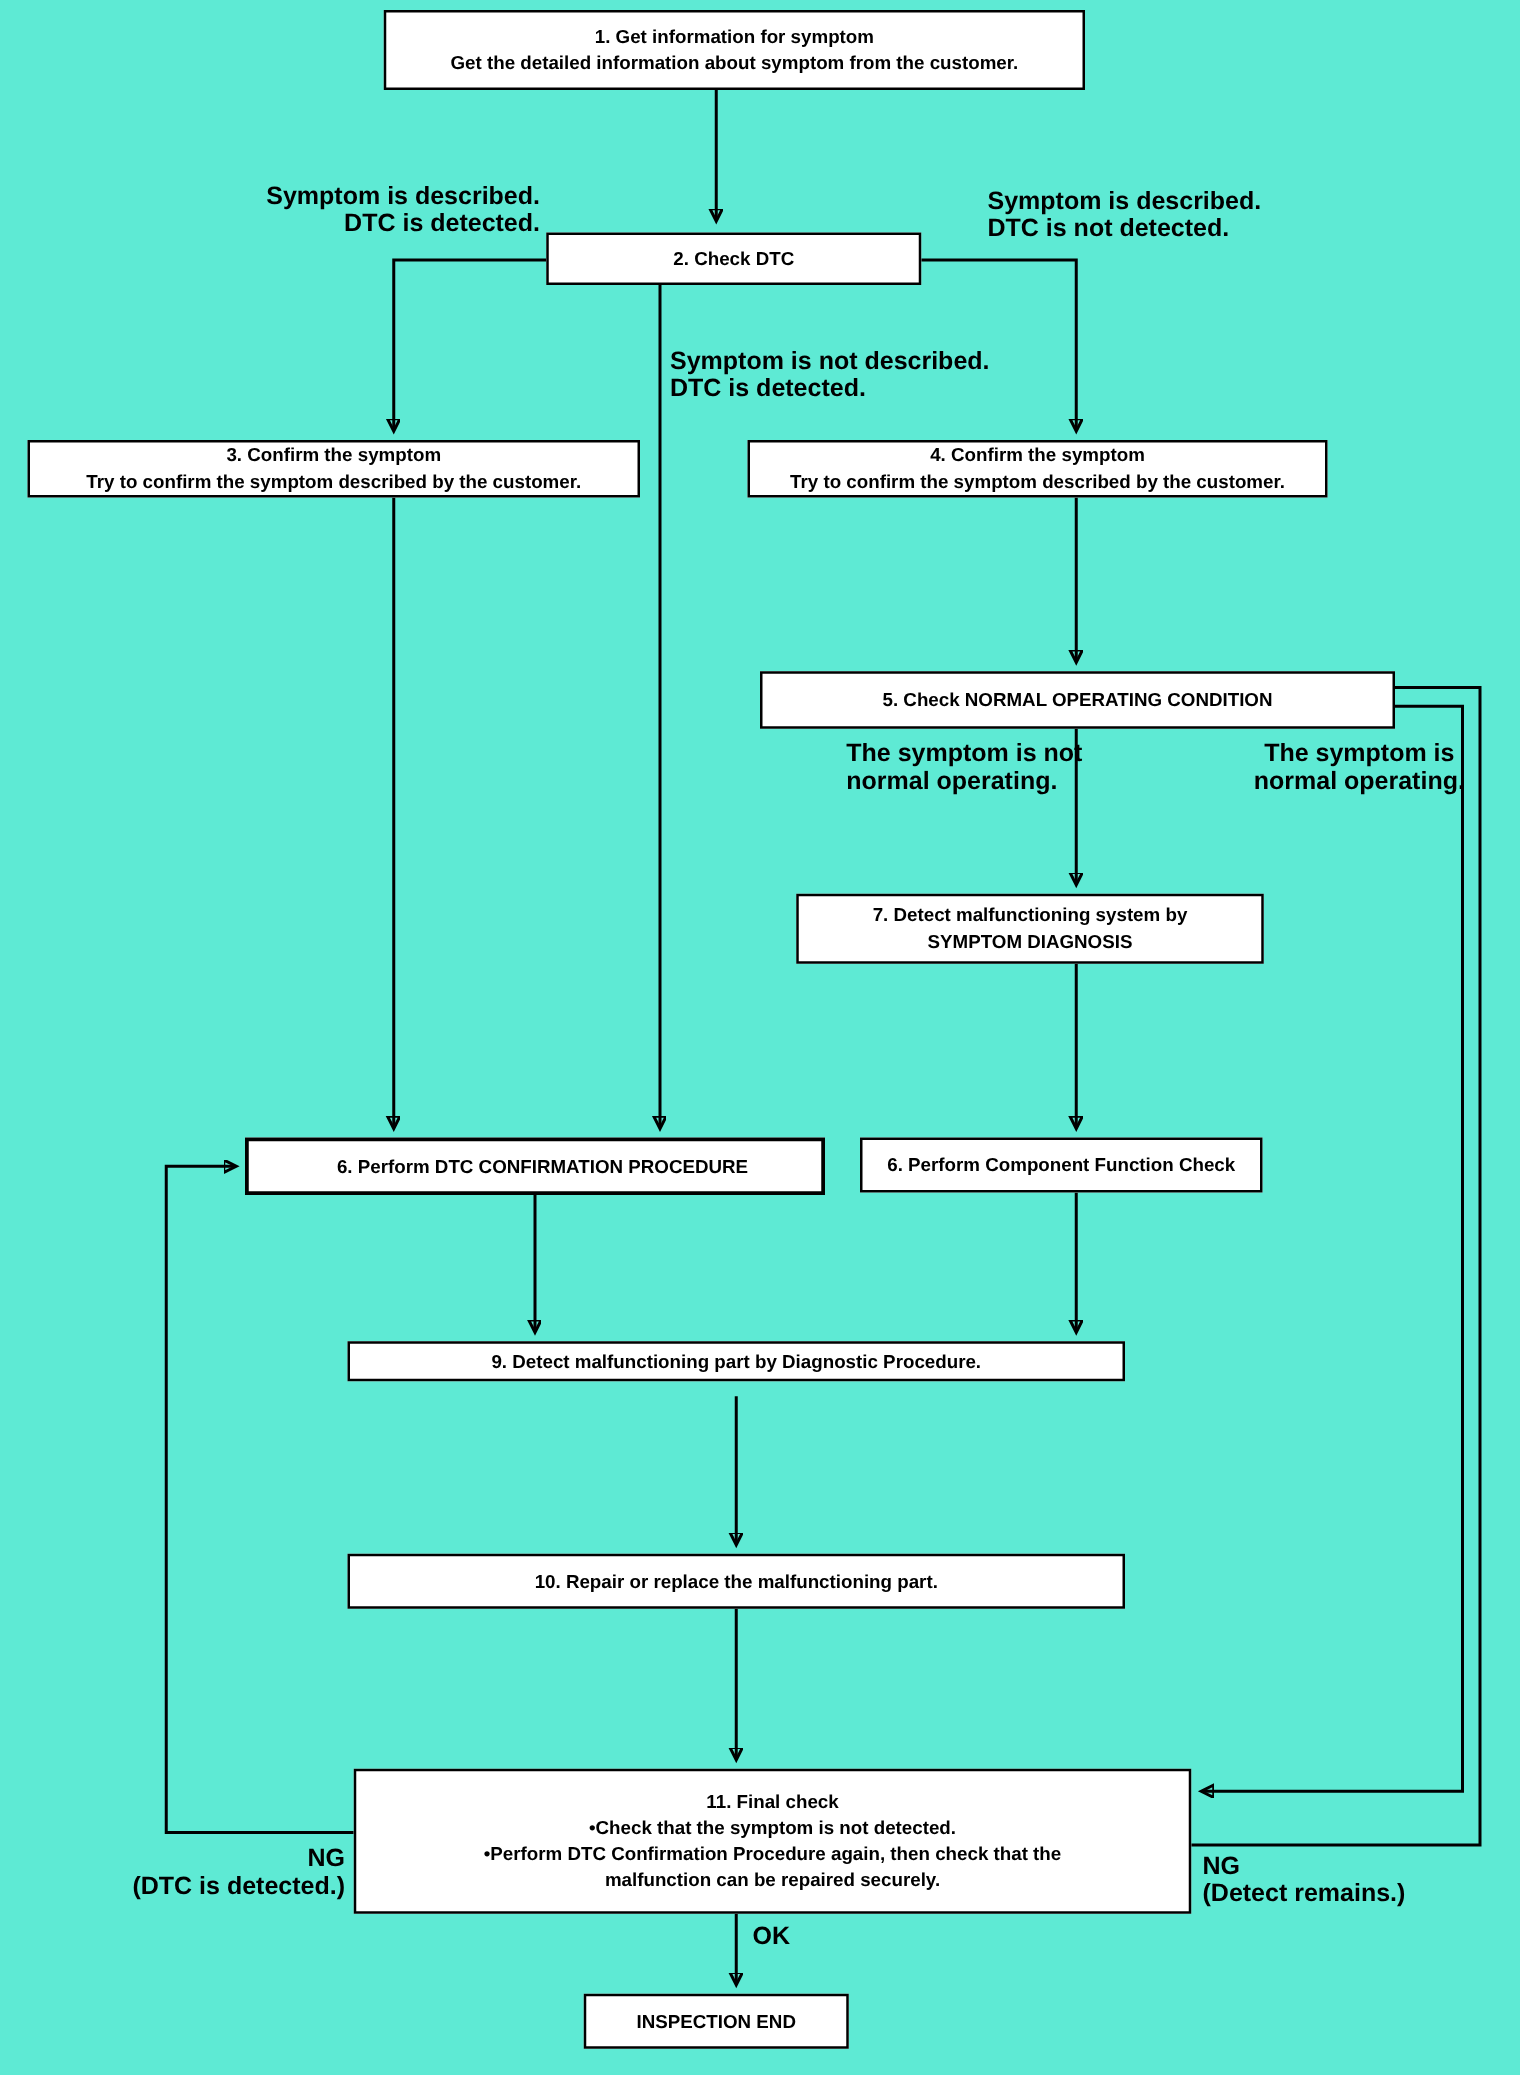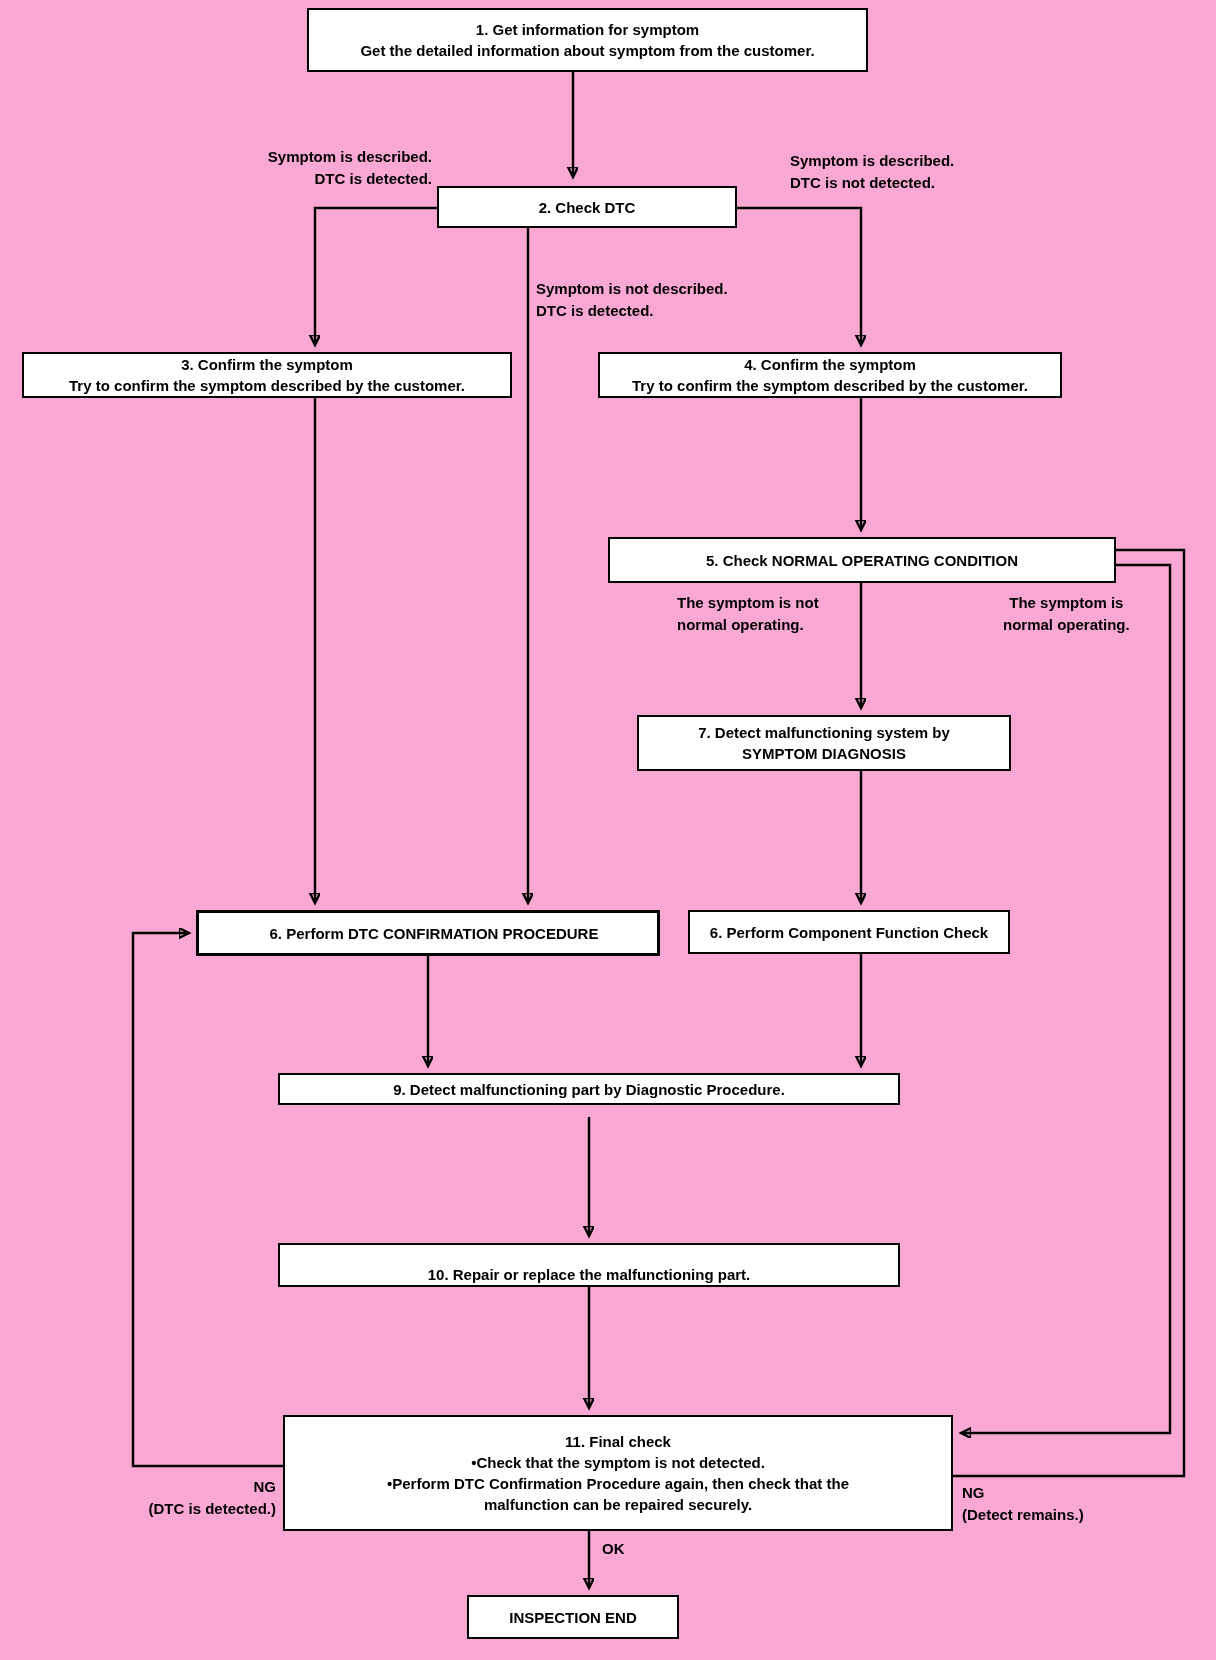--- a/index.html
+++ b/index.html
@@ -1,30 +1,30 @@
 <!DOCTYPE html>
 <html><head>
 <meta charset="utf-8">
 <style>
   html,body { margin:0; padding:0; background:#ffffff; }
   #canvas {
-    position:relative; width:1216px; height:1660px; background:#f9a8d4;
+    position:relative; width:1216px; height:1660px; background:#5eead4;
     font-family:"Liberation Sans", sans-serif; color:#000;
   }
   svg.wires { position:absolute; left:0; top:0; width:1216px; height:1660px; }
   svg.wires path { fill:none; stroke:#000000; stroke-width:2.4; }
   .node {
     position:absolute; box-sizing:border-box; background:#ffffff;
     border:2px solid #000000; display:flex; flex-direction:column;
     align-items:center; justify-content:center; text-align:center;
     font-weight:700; font-size:15px; line-height:21px;
   }
   .node.thick { border-width:3px; }
   .label {
-    position:absolute; font-weight:700; font-size:15px; line-height:22px;
+    position:absolute; font-weight:700; font-size:20px; line-height:22px;
     white-space:nowrap;
   }
   .label.right { text-align:right; }
 </style>
 </head>
 <body>
 
 <div id="canvas">
 
   <svg class="wires">
@@ -84,21 +84,21 @@
   </div>
 
   <div class="node" style="left:688px; top:910px; width:322px; height:44px;">
     <span>6. Perform Component Function Check</span>
   </div>
 
   <div class="node" style="left:278px; top:1073px; width:622px; height:32px;">
     <span>9. Detect malfunctioning part by Diagnostic Procedure.</span>
   </div>
 
-  <div class="node" style="left:278px; top:1243px; width:622px; height:44px;justify-content:flex-end;">
+  <div class="node" style="left:278px; top:1243px; width:622px; height:44px;">
     <span>10. Repair or replace the malfunctioning part.</span>
   </div>
 
   <div class="node" style="left:283px; top:1415px; width:670px; height:116px;">
     <span>11. Final check</span>
     <span>•Check that the symptom is not detected.</span>
     <span>•Perform DTC Confirmation Procedure again, then check that the</span>
     <span>malfunction can be repaired securely.</span>
   </div>
 

